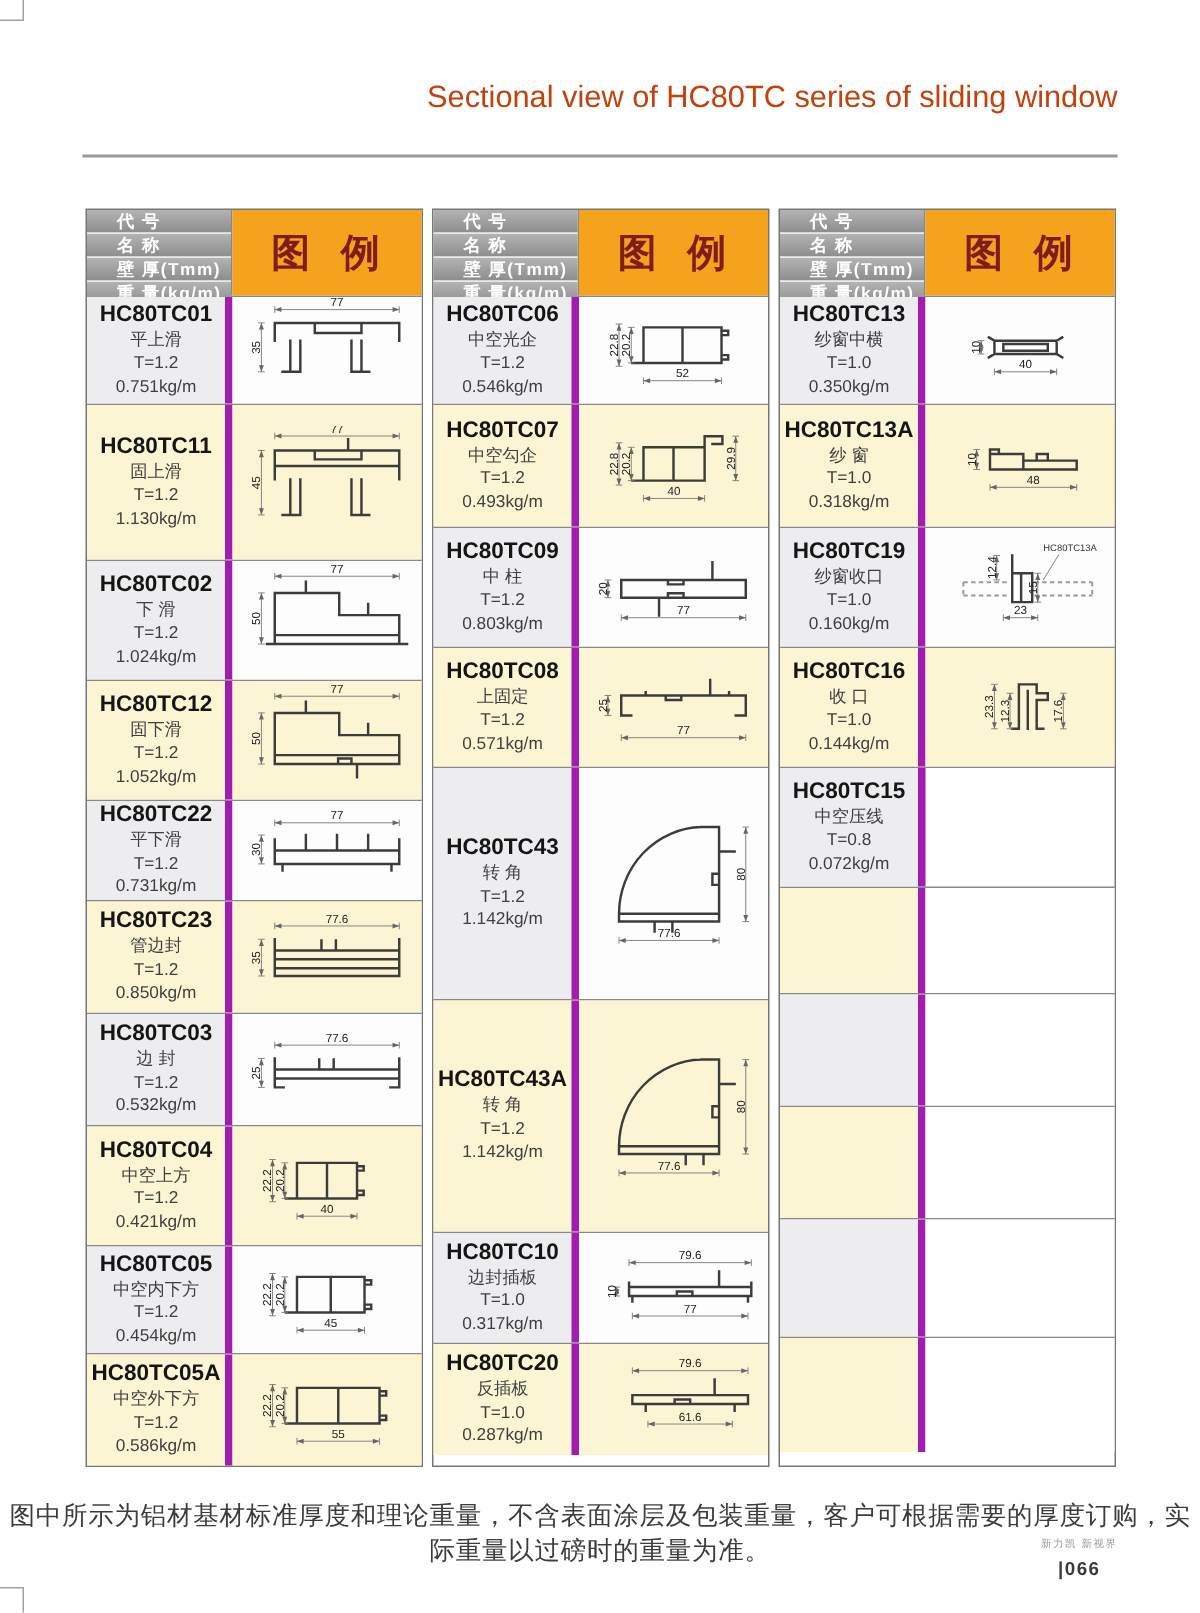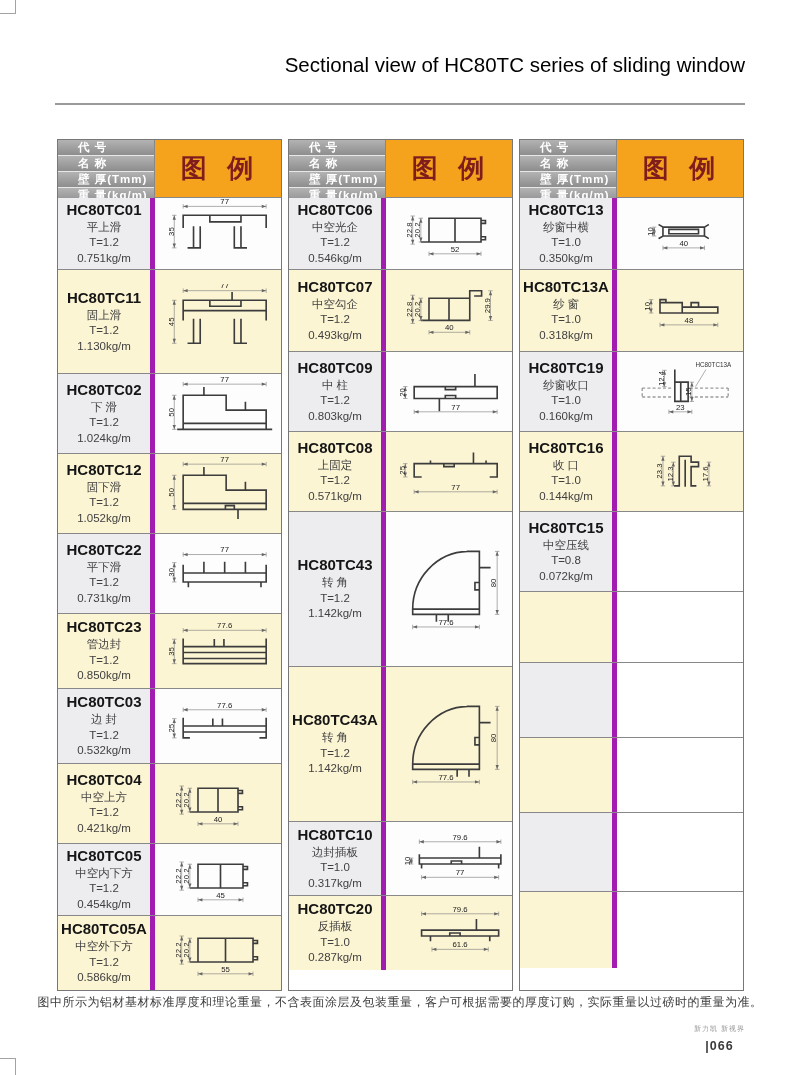--- a/index.html
+++ b/index.html
@@ -6,21 +6,21 @@
   body{width:800px;height:1075px;position:relative;background:#fff;
        font-family:"Liberation Sans","DejaVu Sans",sans-serif;overflow:hidden;}
 
   .crop{position:absolute;background:#fff;border:1px solid #a3a3a3;}
   .crop.tl{left:-2px;top:-2px;width:16px;height:14px;}
   .crop.bl{left:-2px;top:1058px;width:16px;height:18px;}
 
   .titlebox{position:absolute;top:50px;right:55px;text-align:right;}
   .title-cn{font-size:26px;font-weight:bold;color:#58595b;letter-spacing:1px;line-height:1.1;}
   .title-cn .brand{color:#f5a71b;}
-  .subtitle{font-size:20.5px;color:#000000;margin-top:3px;}
+  .subtitle{font-size:20.5px;color:#c2410c;margin-top:3px;}
   .rule{position:absolute;top:103px;left:55px;width:690px;height:2px;background:#9a9a9a;}
 
   .table{position:absolute;top:139px;left:57px;display:flex;gap:6px;}
   .group{width:225px;border:1px solid #777;box-sizing:border-box;background:#fff;}
   .g-header{display:flex;height:57px;box-sizing:border-box;}
   .hdr-left{width:97px;display:flex;flex-direction:column;border-right:1px solid #888;box-sizing:border-box;}
   .hdr-cell{flex:1;background:linear-gradient(#b3b3b3,#8d8d8d);color:#fff;font-weight:bold;
             font-size:11.5px;display:flex;align-items:center;padding-left:20px;
             border-bottom:1px solid #e8e8e8;letter-spacing:1px;white-space:pre;box-sizing:border-box;}
   .hdr-cell:last-child{border-bottom:none;}
@@ -40,21 +40,21 @@
   .pname{font-size:11.5px;color:#3f3f3f;line-height:1.35;}
 
   .pf{fill:none;stroke:#3c3c3c;stroke-width:2.2;stroke-linecap:square;}
   .dash{fill:none;stroke:#9a9a9a;stroke-width:1.8;stroke-dasharray:4 3;}
   .dl{stroke:#777;stroke-width:0.8;}
   .ar{fill:#666;}
   .dt{text-anchor:middle;font-size:10.5px;fill:#222;font-family:"Liberation Sans","DejaVu Sans",sans-serif;}
   .reflbl{text-anchor:middle;font-size:8.5px;fill:#333;font-family:"Liberation Sans","DejaVu Sans",sans-serif;}
 
   .note{position:absolute;top:982px;left:0;width:800px;text-align:center;
-        font-size:12px;color:#3c3c3c;letter-spacing:0.5px;}
+        font-size:17px;color:#3c3c3c;letter-spacing:0.5px;}
   .footer{position:absolute;top:1024px;right:55px;display:flex;align-items:center;gap:5px;flex-direction:column;}
   .f-brand{font-size:7px;color:#9a9a9a;letter-spacing:1px;}
   .f-page{font-size:12.5px;font-weight:bold;color:#3a3a3a;letter-spacing:1px;}
 </style>
 </head>
 <body>
 
 <div class="crop tl"></div>
 <div class="crop bl"></div>
 
@@ -167,21 +167,21 @@
             <text class="dt" x="94" y="8">77</text>
             <line class="dl" x1="26" y1="26" x2="26" y2="72"></line>
             <line class="dl" x1="23" y1="26" x2="29" y2="26"></line>
             <line class="dl" x1="23" y1="72" x2="29" y2="72"></line>
             <path class="ar" d="M26,26l-2.2,6h4.4z"></path>
             <path class="ar" d="M26,72l-2.2,-6h4.4z"></path>
             <text class="dt" transform="rotate(-90 22 49)" x="22" y="52">50</text>
           </svg>
         </div>
       </div>
-      <div class="row plain" style="height:80px">
+      <div class="row plain" style="height:67px">
         <div class="cell-label">
           <div class="code">HC80TC22</div>
           <div class="pname">平下滑</div>
           <div class="pname">T=1.2</div>
           <div class="pname">0.731kg/m</div>
         </div>
         <div class="cell-diagram">
           <svg width="126" viewBox="0 0 170 100" xmlns="http://www.w3.org/2000/svg">
             <path class="pf" d="M38,62V50H150V62H38Z M38,50V40 M150,50V40 M66,50V36 M94,50V36 M122,50V36 M45,62v6 M143,62v6"></path>
             <line class="dl" x1="38" y1="25" x2="150" y2="25"></line>

